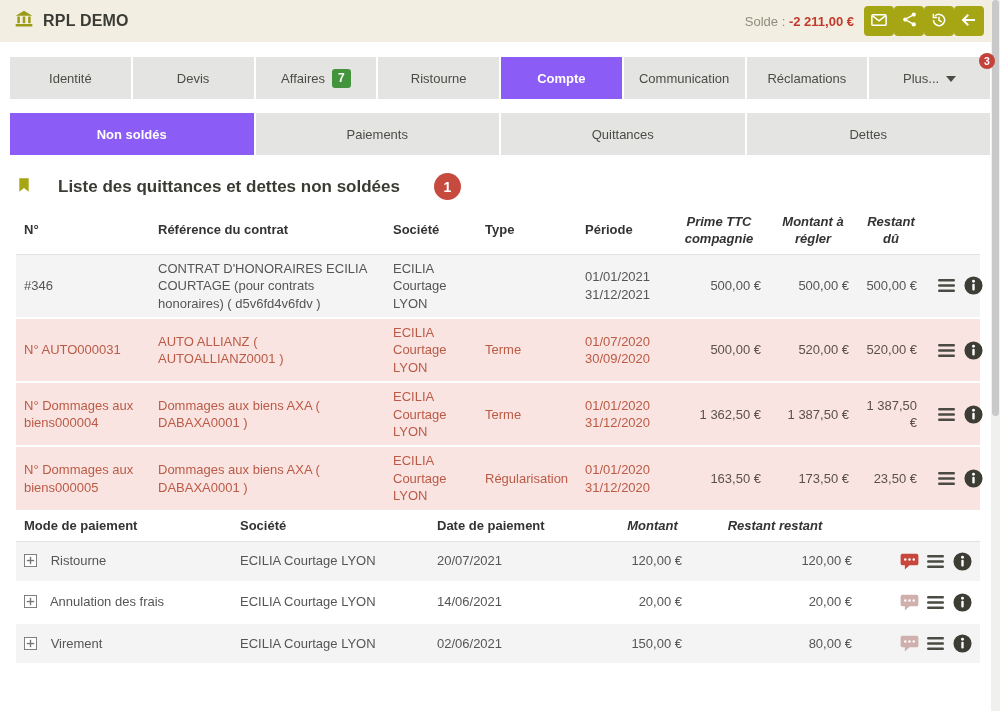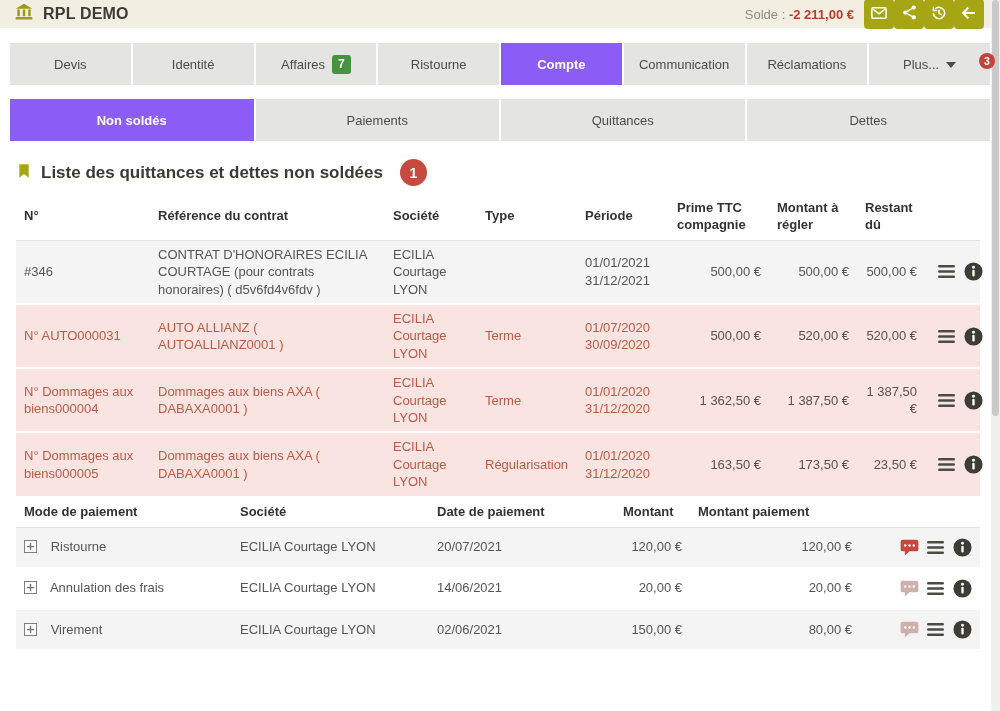--- a/index.html
+++ b/index.html
@@ -6,21 +6,21 @@
   html,body { width:1000px; height:711px; }
   body {
     position: relative;
     overflow: hidden;
     background: #fff;
     font-family: "Liberation Sans", sans-serif;
     color: #555;
   }
   
   .topbar {
-    height: 28px;
+    height: 42px;
     background: #f2efe2;
     display: flex;
     align-items: center;
     justify-content: space-between;
     padding: 0 16px 0 14px;
   }
   .brand { display:flex; align-items:center; gap:9px; }
   .brand-title { font-size:16px; font-weight:bold; color:#3b3b35; letter-spacing:.2px; }
   .topbar-right { display:flex; align-items:center; }
   .solde { font-size:13px; color:#8d8d7c; margin-right:10px; }
@@ -49,39 +49,39 @@
     background:#43943d; color:#fff; font-size:12px; font-weight:bold;
     padding:2px 6px; border-radius:3px; line-height:1.25;
   }
   .chev {
     width:0; height:0; margin-top:2px;
     border-left:5px solid transparent; border-right:5px solid transparent;
     border-top:6px solid #4c4c46;
   }
   
   main { padding:0 20px 0 16px; }
-  .section-head { display:flex; align-items:center; gap:9px; margin:18px 0 8px; }
+  .section-head { display:flex; align-items:center; gap:26px; margin:18px 0 8px; }
   .section-title { font-size:17px; font-weight:bold; color:#3b3b35; }
   .count-badge {
     width:27px; height:27px; border-radius:50%; background:#c64a3e; color:#fff;
     font-size:14px; font-weight:bold; display:flex; align-items:center;
     justify-content:center; margin-left:8px; flex:0 0 auto;
   }
   .add-btn {
     margin-left:auto; width:34px; height:34px; border:none; border-radius:4px;
     background:#a6a614; color:#fff; font-size:24px; font-weight:bold;
     display:flex; align-items:center; justify-content:center; cursor:pointer; line-height:1;
   }
   
   table { width:100%; border-collapse:collapse; table-layout:fixed; font-size:13px; color:#555; }
   th {
     padding:6px 8px; font-weight:bold; color:#333; text-align:left;
     vertical-align:middle; line-height:1.3; border-bottom:1px solid #e2e2e2;
   }
-  th.r { text-align:left; }
+  th.r { text-align:center;font-style:italic; }
   td { padding:5px 8px; vertical-align:middle; line-height:1.34; border-bottom:2px solid #fff; }
   tr.striped td { background:#f4f4f4; }
   tr.danger td { background:#f9e4e2; color:#bb5a45; }
   tr.danger td.c-amt { color:#5a5248; }
   td.c-amt { text-align:right; }
   td.c-per { white-space:pre-line; }
   td.c-type { white-space:nowrap; }
   td.c-act { text-align:right; white-space:nowrap; padding-right:4px; }
   .act { display:inline-flex; vertical-align:middle; margin-left:5px; cursor:pointer; }
   .bubble-red { color:#c8473c; }
@@ -140,24 +140,24 @@
             <path d="M11 5l-7 7 7 7"></path>
           </svg></span>
     </button>
   </div>
 </header>
 
 <div class="notif-badge">3</div>
 
 <nav class="tabs">
   <div class="tab">
+      <span>Identité</span>
+    </div>
+  <div class="tab">
       <span>Devis</span>
-    </div>
-  <div class="tab">
-      <span>Identité</span>
     </div>
   <div class="tab">
     <span>Affaires</span>
     <span class="tab-badge">7</span>
   </div>
   <div class="tab">
       <span>Ristourne</span>
     </div>
   <div class="tab active">
       <span>Compte</span>
@@ -350,21 +350,21 @@
         <col style="width:75px">
           <col style="width:170px">
           <col style="width:120px">
       </colgroup>
       <thead>
         <tr>
           <th>Mode de paiement</th>
           <th>Société</th>
           <th>Date de paiement</th>
           <th class="r">Montant</th>
-          <th class="r">Montant paiement</th>
+          <th class="r">Restant restant</th>
           <th></th>
         </tr>
       </thead>
       <tbody>
         <tr class="prow striped">
           <td>
             <span class="expand">
                 <svg viewBox="0 0 14 14" width="13" height="13">
                   <rect x="0.5" y="0.5" width="13" height="13" fill="#fff" stroke="#777"></rect>
                   <rect x="3" y="6.3" width="8" height="1.5" fill="#777"></rect>

